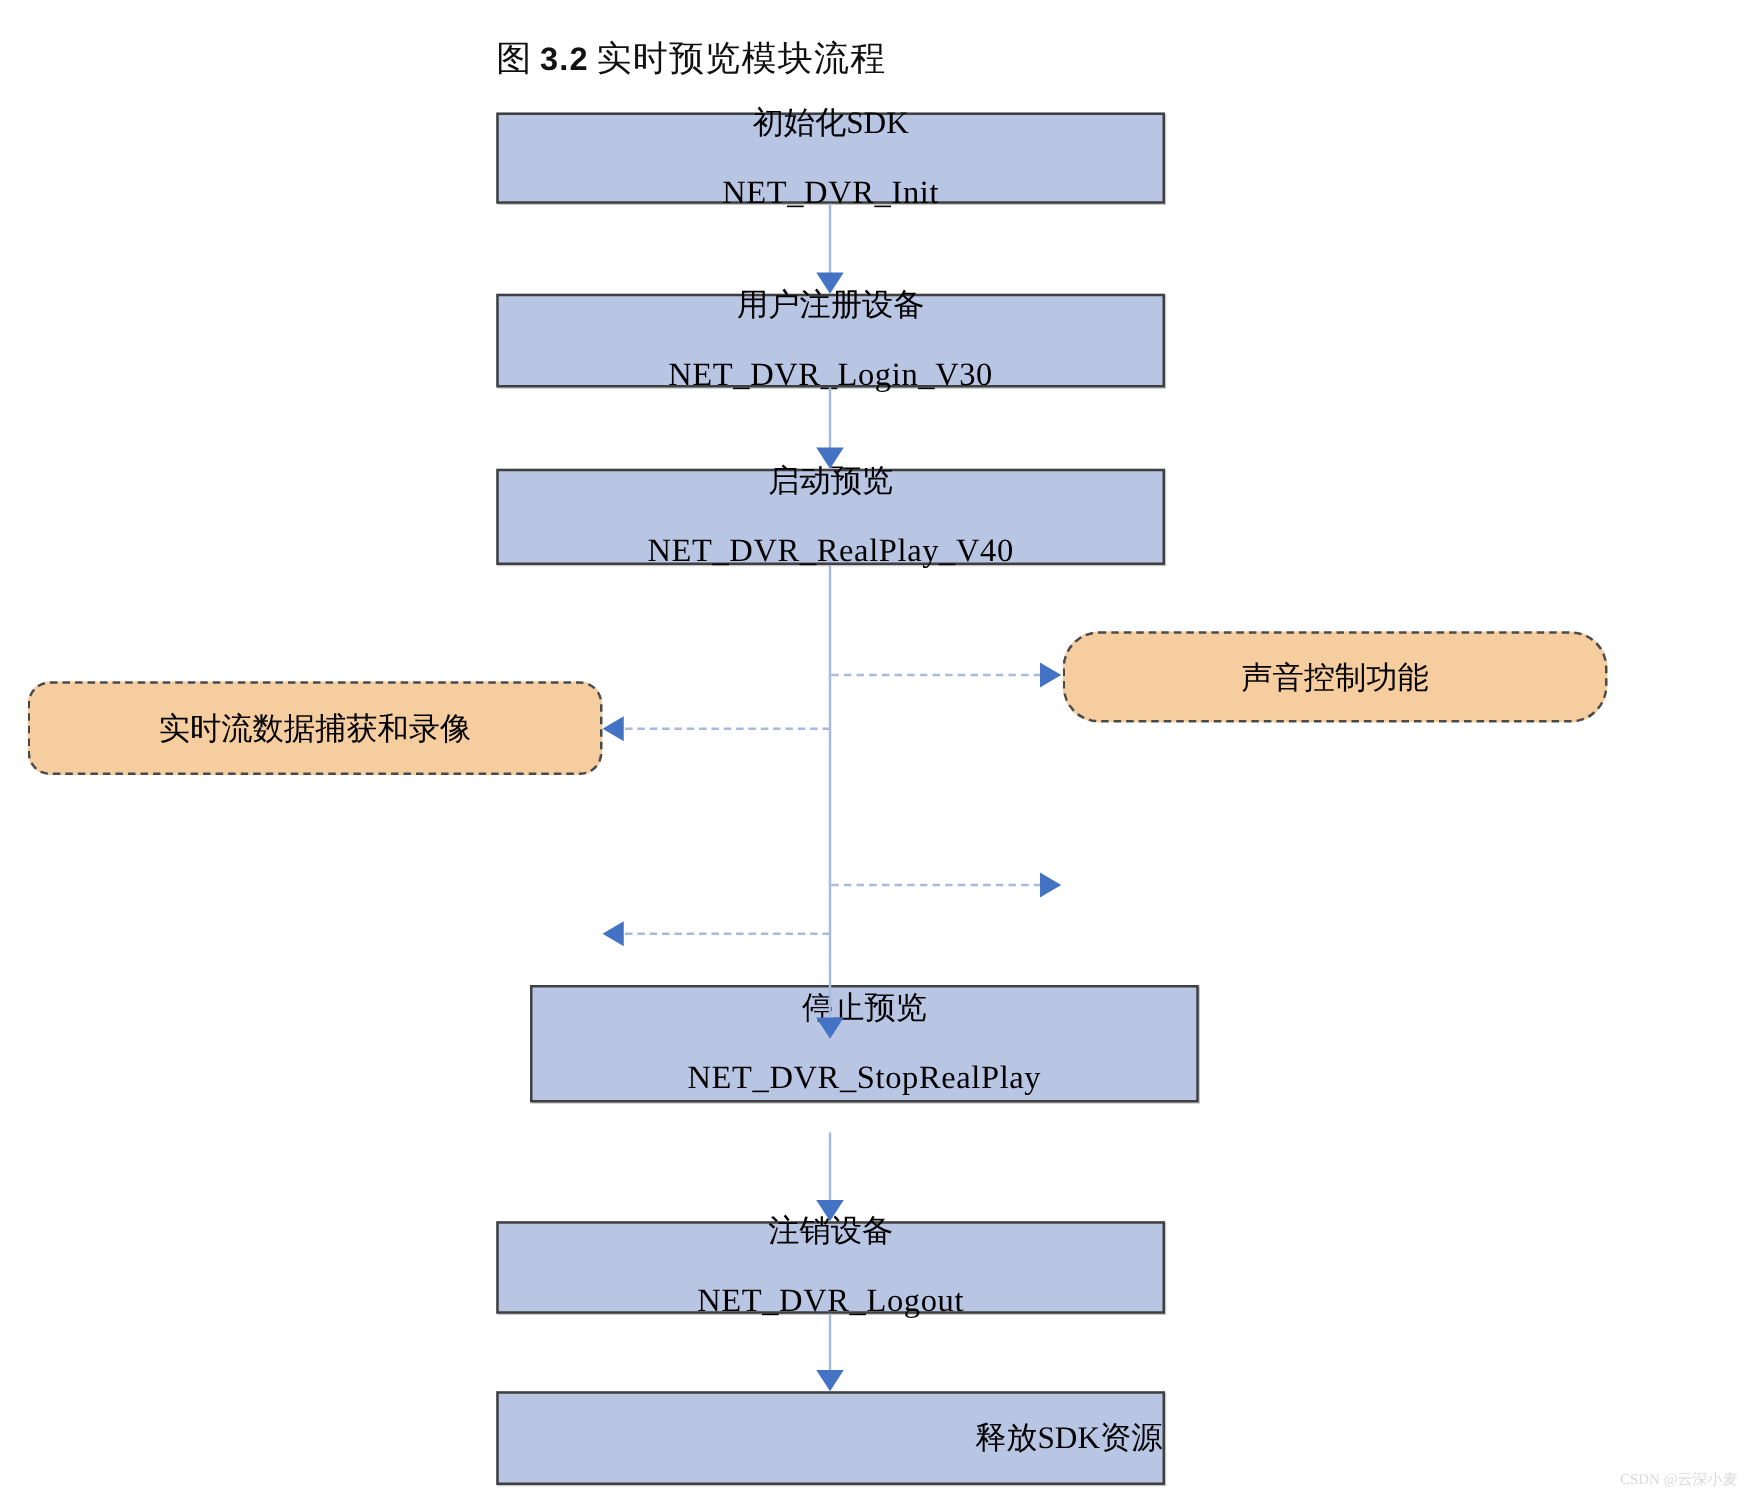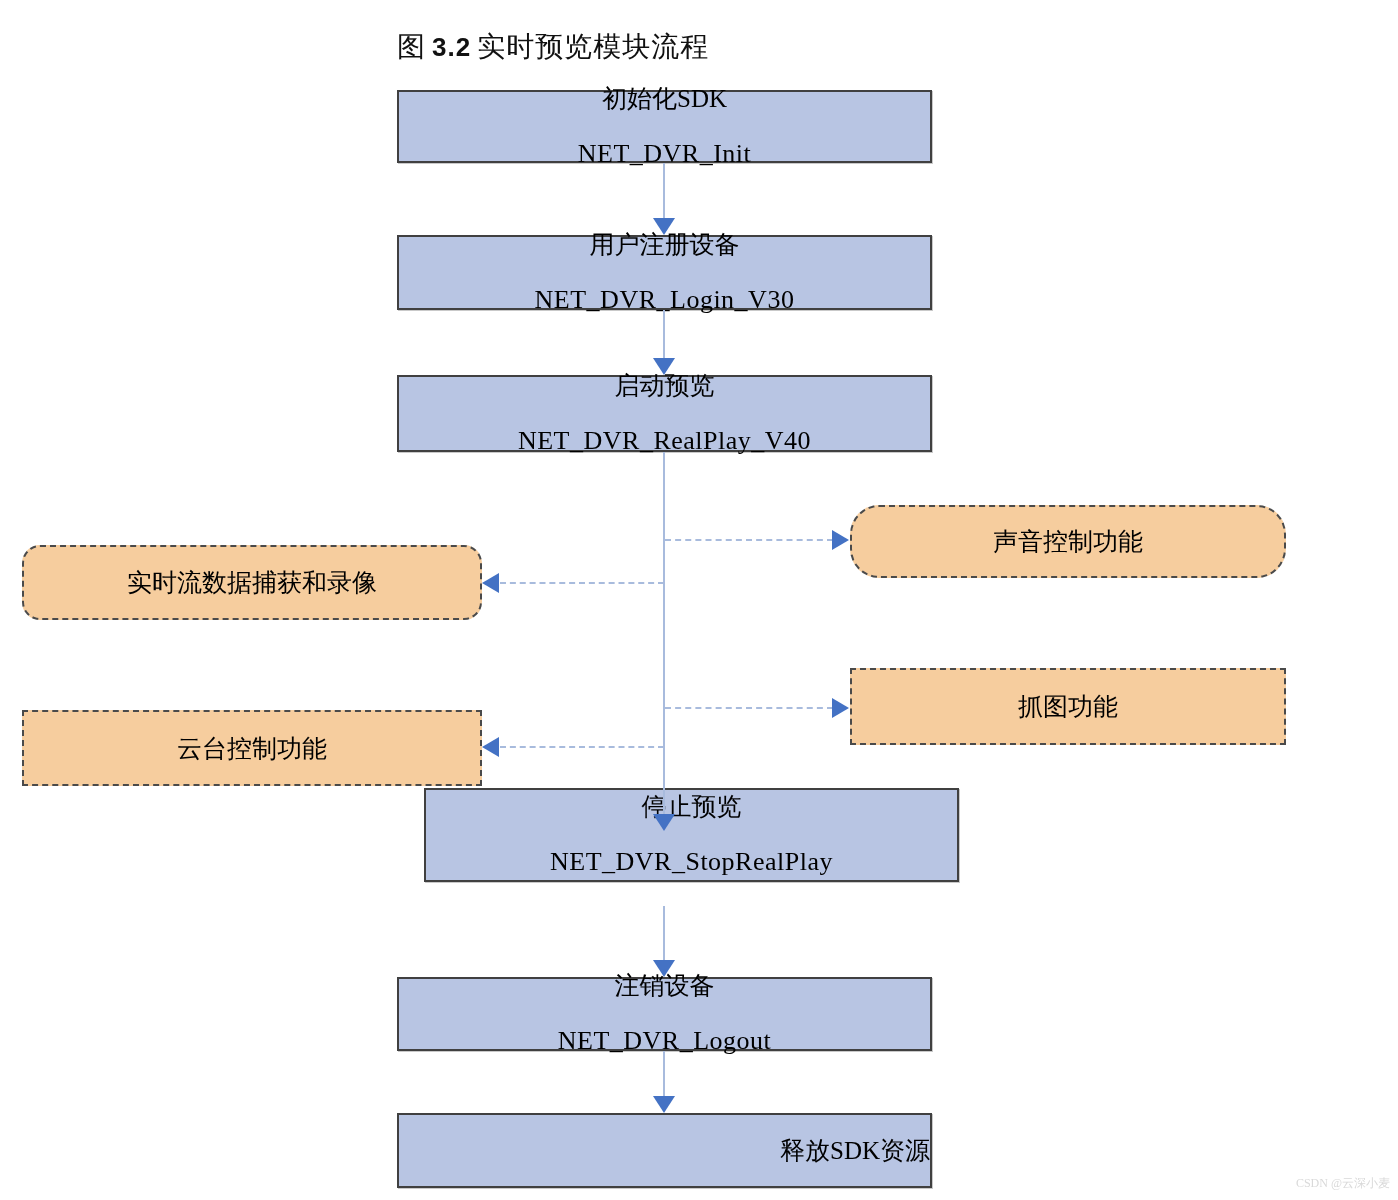--- a/index.html
+++ b/index.html
@@ -121,26 +121,20 @@
   <div class="proc n5">
     <div class="zh">释放SDK资源</div>
   </div>
 
   <div class="feat fr0">
     <span>声音控制功能</span>
   </div>
   <div class="feat fl0">
     <span>实时流数据捕获和录像</span>
   </div>
-  <div class="feat fr1">
-    <span>抓图功能</span>
-  </div>
-  <div class="feat fl1">
-    <span>云台控制功能</span>
-  </div>
 
   <div class="vline v0"></div>
   <div class="arrow-down a0"></div>
   <div class="vline v1"></div>
   <div class="arrow-down a1"></div>
   <div class="vline v2"></div>
   <div class="arrow-down a2"></div>
   <div class="vline v3"></div>
   <div class="arrow-down a3"></div>
   <div class="vline v4"></div>

